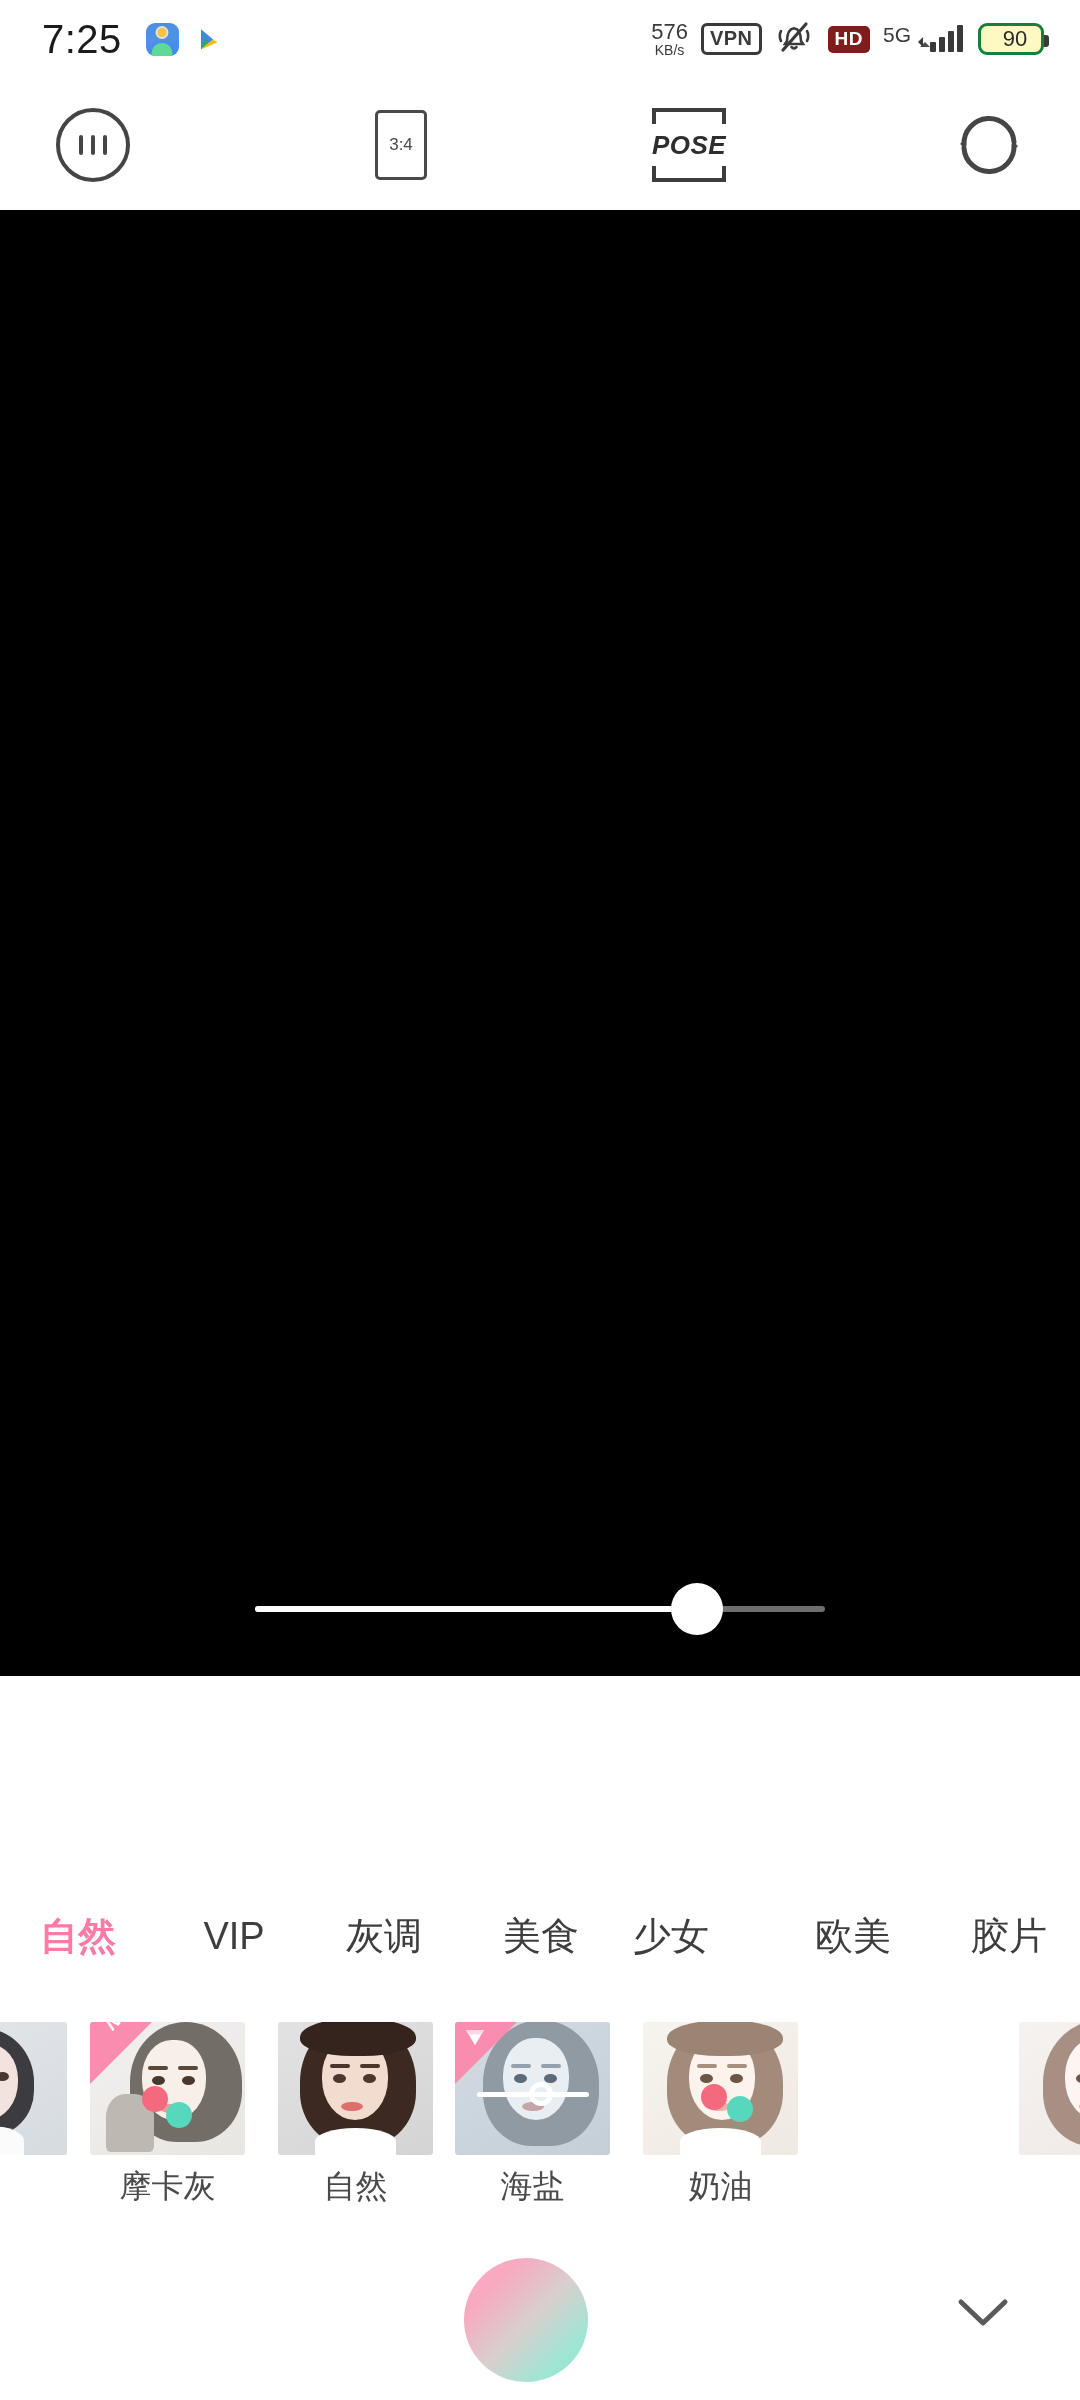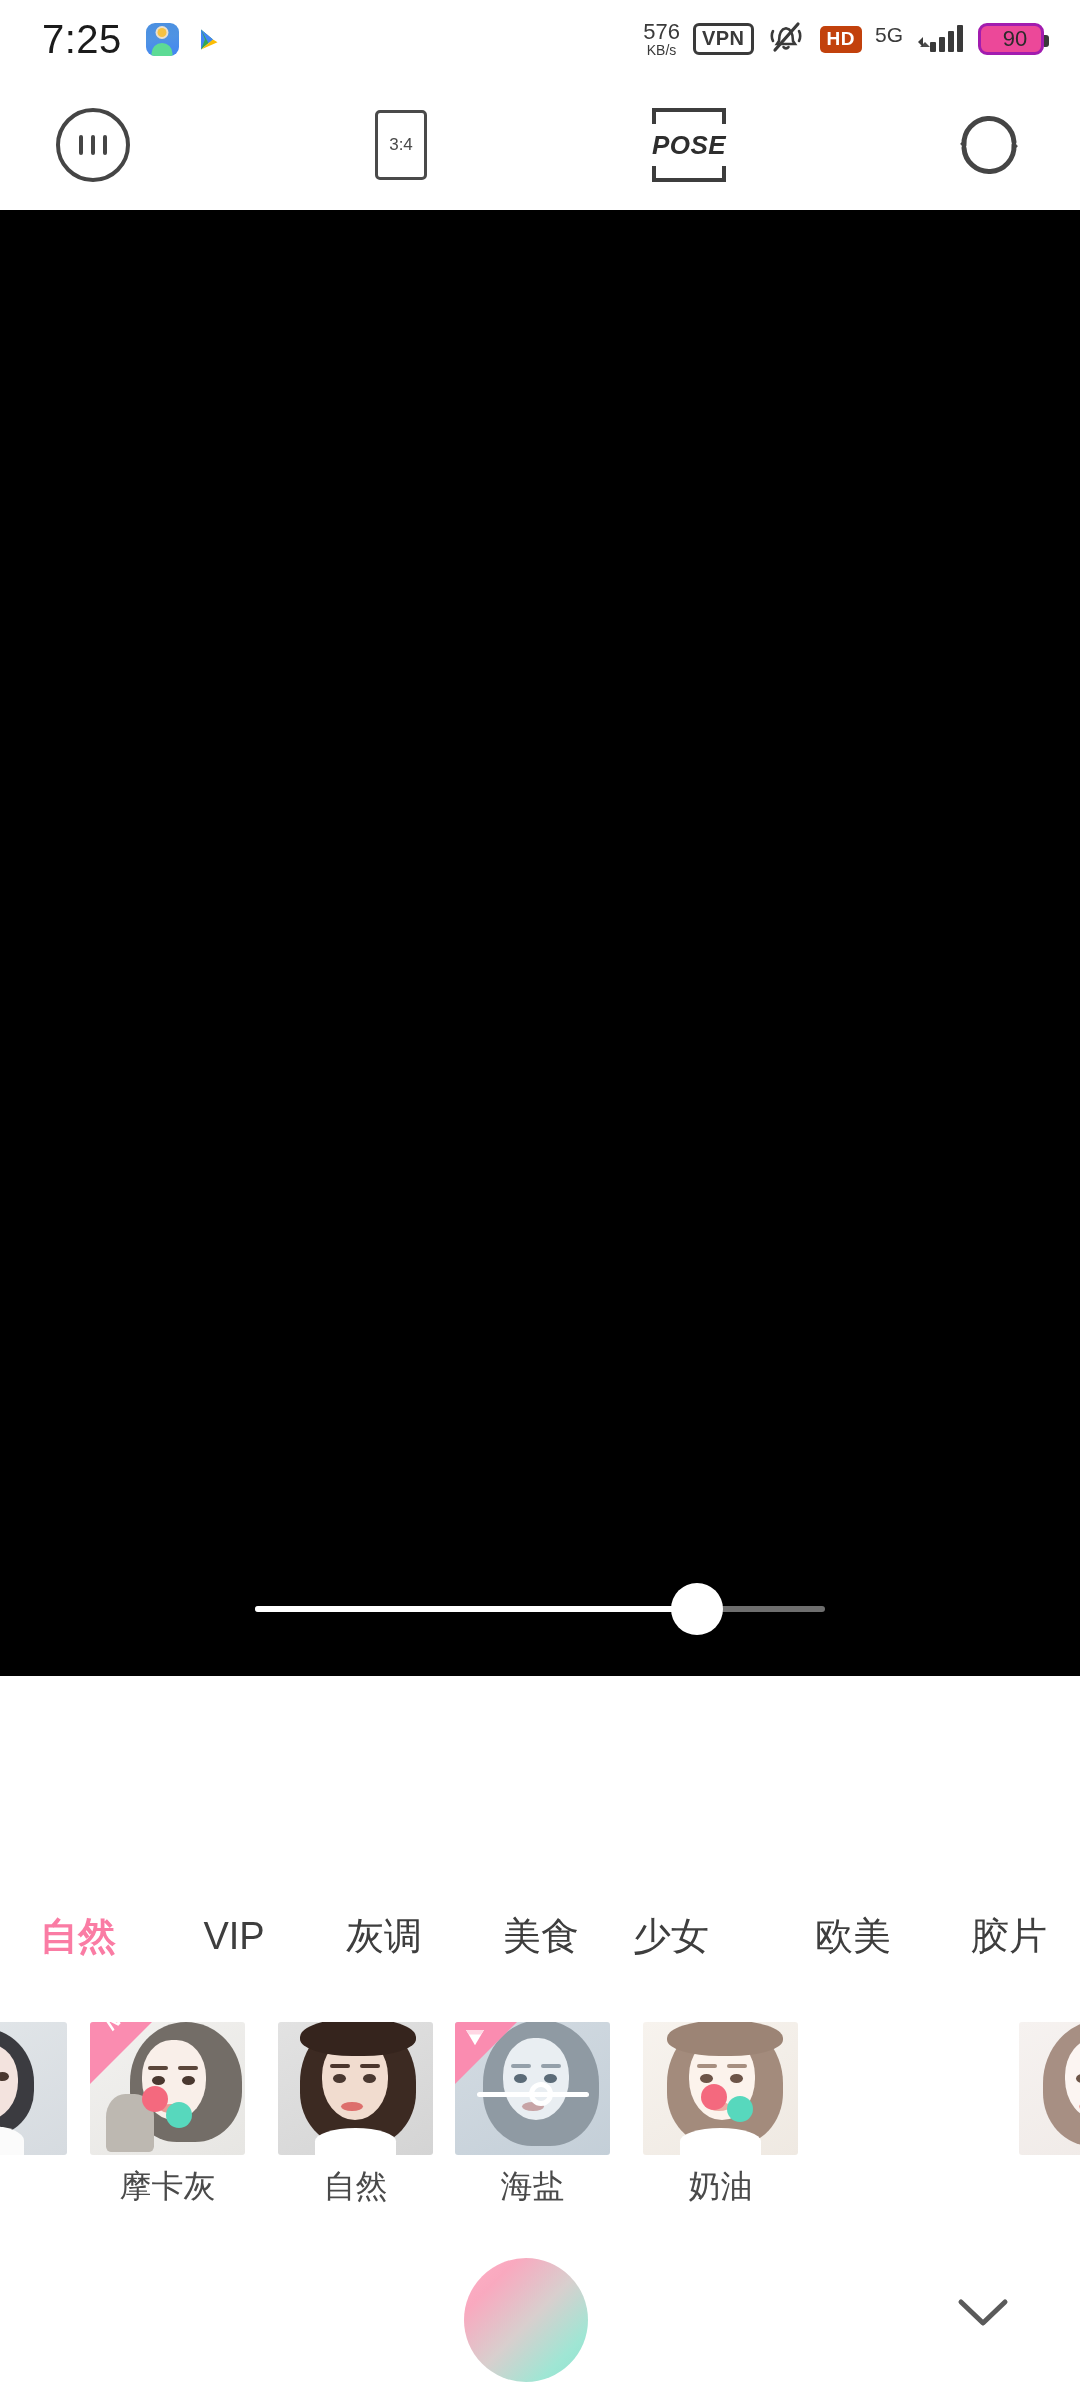--- a/index.html
+++ b/index.html
@@ -39,28 +39,28 @@
   .sb-right { margin-left:auto; display:flex; align-items:center; gap:13px; padding-right:36px;justify-content:center; }
   .sb-net { display:flex; flex-direction:column; align-items:center; line-height:1.02; color:#3a3a3a; }
   .sb-net .n1 { font-size:22px; }
   .sb-net .n2 { font-size:14px; }
   .sb-vpn {
     border:3px solid #3a3a3a; border-radius:6px;
     font-size:20px; font-weight:700; color:#3a3a3a;
     padding:1px 6px 2px 6px; letter-spacing:0.5px;
   }
   .sb-hd {
-    background:#c2410c; color:#fff; font-size:19px; font-weight:700;
+    background:#7f1d1d; color:#fff; font-size:19px; font-weight:700;
     border-radius:5px; padding:2px 7px 3px 7px; letter-spacing:0.5px;
   }
   .sb-5g { font-size:21px; color:#3a3a3a; line-height:1; margin-right:-4px; align-self:flex-start; margin-top:2px;}
   .sb-batt {
-    width:66px; height:32px; border:3px solid #a21caf; border-radius:9px;
+    width:66px; height:32px; border:3px solid #15803d; border-radius:9px;
     position:relative; display:flex; align-items:center; justify-content:center;
-    background:#ec4899;
+    background:#fef9c3;
     padding-left:8px;
   }
   .sb-batt::after {
     content:""; position:absolute; right:-8px; top:9px;
     width:5px; height:12px; background:#3a3a3a; border-radius:0 3px 3px 0;
   }
   .sb-batt span { font-size:22px; color:#2b2b2b; font-weight:400; }
 
   
   .toolbar {
@@ -220,21 +220,21 @@
           <g stroke="#3a3a3a" stroke-width="2.6" fill="none" stroke-linecap="round">
             <path d="M12 22 C12 14 14 10 19 9.2 C24 10 26 14 26 22 L28 25 L10 25 Z" fill="none"></path>
             <path d="M16.5 28 a3 3 0 0 0 5 0"></path>
             <path d="M6 12 C4.4 14.6 4.4 19.4 6 22"></path>
             <path d="M32 12 C33.6 14.6 33.6 19.4 32 22"></path>
             <line x1="8" y1="31" x2="31" y2="5" stroke-width="3.2"></line>
           </g>
         </svg>
       </div>
       <div class="sb-hd">HD</div>
-      <div style="display:flex;align-items:flex-end;gap:18px;">
+      <div style="display:flex;align-items:flex-end;gap:10px;">
         <span class="sb-5g">5G</span>
         <svg width="48" height="34" viewBox="0 0 48 34">
           <g fill="#3a3a3a">
             <path d="M1 20 l5 -5 v10 z"></path>
             <path d="M8 20 l-5 5 h10 z" opacity="0.9"></path>
             <rect x="13" y="20" width="6" height="10" rx="1"></rect>
             <rect x="22" y="15" width="6" height="15" rx="1"></rect>
             <rect x="31" y="9" width="6" height="21" rx="1"></rect>
             <rect x="40" y="3" width="6" height="27" rx="1"></rect>
           </g>

